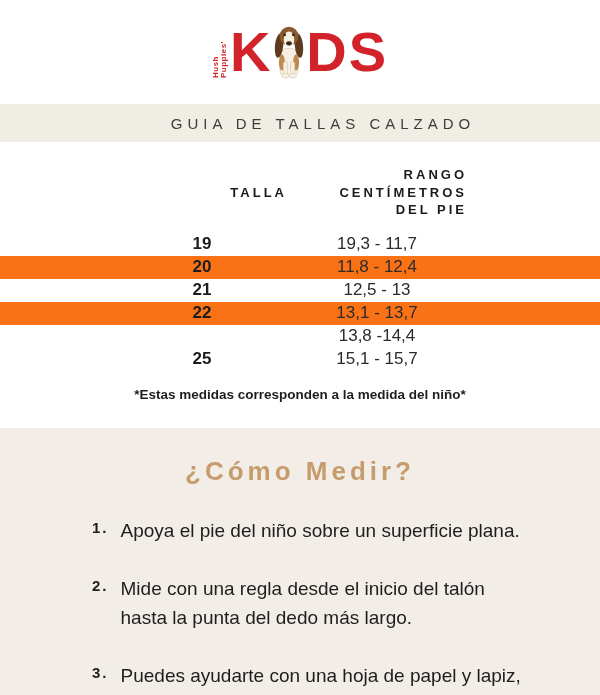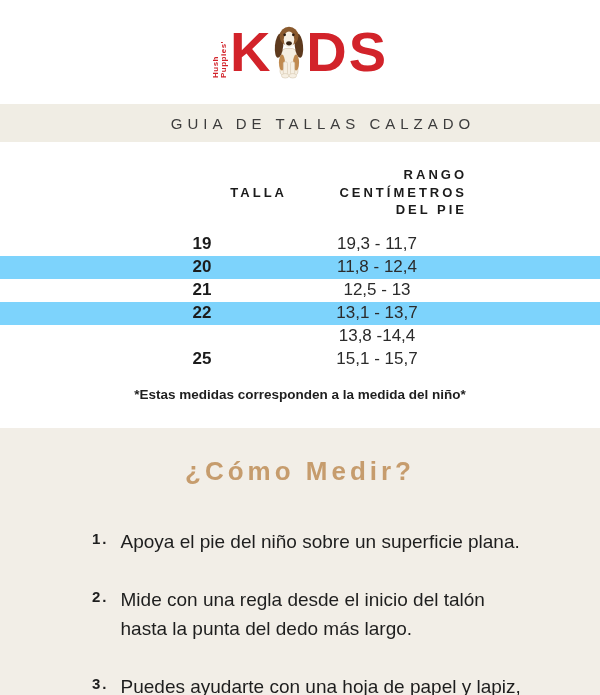--- a/index.html
+++ b/index.html
@@ -80,21 +80,21 @@
   .th { text-align: right; font-weight: bold; color: #1B1B1B; font-size: 13px; letter-spacing: 3px; line-height: 1.35; }
   .th-talla { grid-column: 2; align-self: center; }
   .th-rango { grid-column: 3; }
 
   .trow {
     display: grid;
     grid-template-columns: 117px 170px 180px 1fr;
     height: 23px;
     align-items: center;
   }
-  .trow.striped { background: #7dd3fc; }
+  .trow.striped { background: #f97316; }
   .td { text-align: center; font-size: 17px; color: #2B2B2B; }
   .td-talla { grid-column: 2; font-weight: bold; color: #1C1C1C; }
   .td-rango { grid-column: 3; }
 
   .note {
     text-align: center;
     font-size: 13.5px;
     font-weight: bold;
     color: #1E1E1E;
     padding: 16px 0 26px 0;
@@ -105,21 +105,21 @@
     background: #F2EEE7;
     height: 276px;
     padding-top: 28px;
   }
   .howto-title {
     text-align: center;
     font-size: 26px;
     font-weight: bold;
     letter-spacing: 4px;
     color: #C69C6D;
-    margin-bottom: 41px;
+    margin-bottom: 30px;
   }
   .howto-list {
     width: 460px;
     margin-left: 92px;
     list-style: none;
   }
   .howto-item {
     display: flex;
     margin-bottom: 30px;
   }

